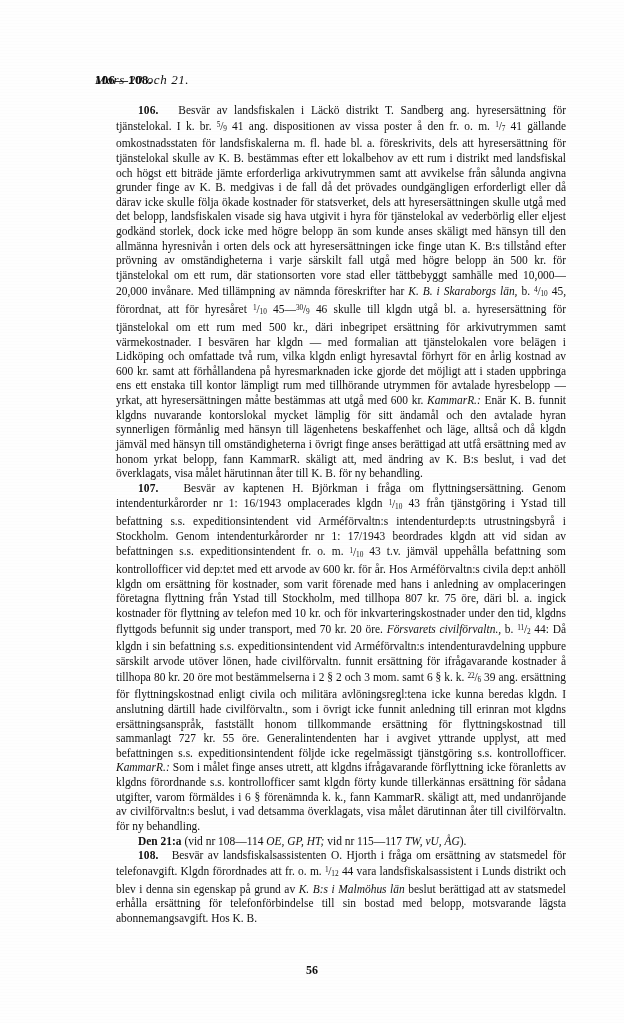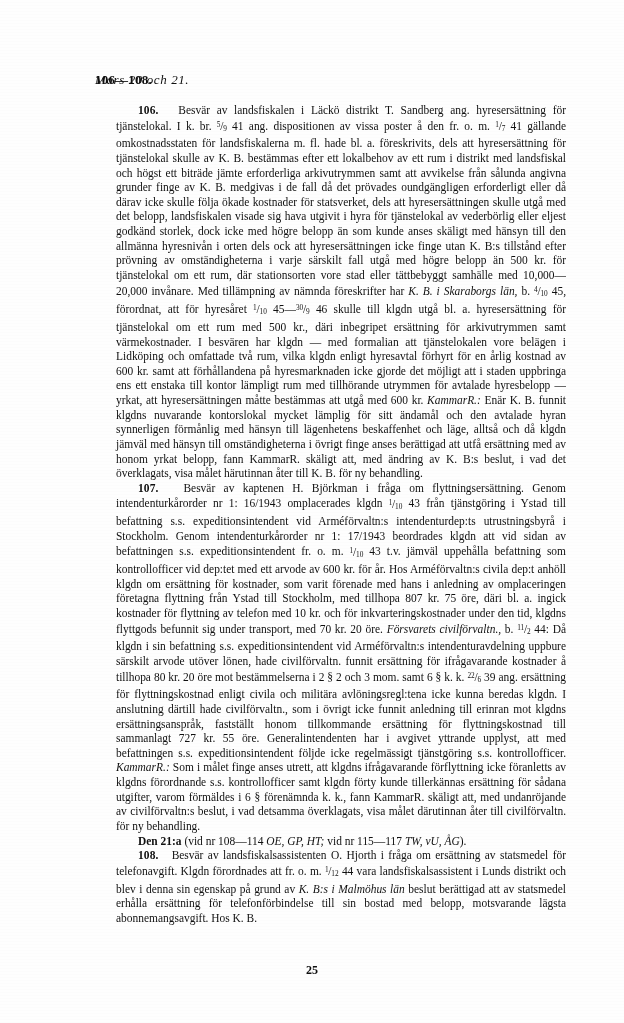--- a/index.html
+++ b/index.html
@@ -135,16 +135,16 @@
     <p class="para"><span class="lead-in"></span><span class="num">106.</span>&nbsp;&nbsp;&nbsp;<span>Besvär av landsfiskalen i Läckö distrikt T. Sandberg ang. hyresersättning för tjänstelokal. I k. br. </span><span class="frac"><span class="n">5</span><span class="s">/</span><span class="d">9</span></span><span> 41 ang. dispositionen av vissa poster å den fr. o. m. </span><span class="frac"><span class="n">1</span><span class="s">/</span><span class="d">7</span></span><span> 41 gällande omkostnadsstaten för landsfiskalerna m. fl. hade bl. a. föreskrivits, dels att hyresersättning för tjänstelokal skulle av K. B. bestämmas efter ett lokalbehov av ett rum i distrikt med landsfiskal och högst ett biträde jämte erforderliga arkivutrymmen samt att avvikelse från sålunda angivna grunder finge av K. B. medgivas i de fall då det prövades oundgängligen erforderligt eller då därav icke skulle följa ökade kostnader för statsverket, dels att hyresersättningen skulle utgå med det belopp, landsfiskalen visade sig hava utgivit i hyra för tjänstelokal av vederbörlig eller eljest godkänd storlek, dock icke med högre belopp än som kunde anses skäligt med hänsyn till den allmänna hyresnivån i orten dels ock att hyresersättningen icke finge utan K. B:s tillstånd efter prövning av omständigheterna i varje särskilt fall utgå med högre belopp än 500 kr. för tjänstelokal om ett rum, där stationsorten vore stad eller tättbebyggt samhälle med 10,000—20,000 invånare. Med tillämpning av nämnda föreskrifter har </span><span class="it">K. B. i Skaraborgs län,</span><span> b. </span><span class="frac"><span class="n">4</span><span class="s">/</span><span class="d">10</span></span><span> 45, förordnat, att för hyresåret </span><span class="frac"><span class="n">1</span><span class="s">/</span><span class="d">10</span></span><span> 45—</span><span class="frac"><span class="n">30</span><span class="s">/</span><span class="d">9</span></span><span> 46 skulle till klgdn utgå bl. a. hyresersättning för tjänstelokal om ett rum med 500 kr., däri inbegripet ersättning för arkivutrymmen samt värmekostnader. I besvären har klgdn — med formalian att tjänstelokalen vore belägen i Lidköping och omfattade två rum, vilka klgdn enligt hyresavtal förhyrt för en årlig kostnad av 600 kr. samt att förhållandena på hyresmarknaden icke gjorde det möjligt att i staden uppbringa ens ett enstaka till kontor lämpligt rum med tillhörande utrymmen för avtalade hyresbelopp — yrkat, att hyresersättningen måtte bestämmas att utgå med 600 kr. </span><span class="it">KammarR.:</span><span> Enär K. B. funnit klgdns nuvarande kontorslokal mycket lämplig för sitt ändamål och den avtalade hyran synnerligen förmånlig med hänsyn till lägenhetens beskaffenhet och läge, alltså och då klgdn jämväl med hänsyn till omständigheterna i övrigt finge anses berättigad att utfå ersättning med av honom yrkat belopp, fann KammarR. skäligt att, med ändring av K. B:s beslut, i vad det överklagats, visa målet härutinnan åter till K. B. för ny behandling.</span></p>
 
     <p class="para"><span class="lead-in"></span><span class="num">107.</span>&nbsp;&nbsp;&nbsp;<span>Besvär av kaptenen H. Björkman i fråga om flyttningsersättning. Genom intendenturkårorder nr 1: 16/1943 omplacerades klgdn </span><span class="frac"><span class="n">1</span><span class="s">/</span><span class="d">10</span></span><span> 43 från tjänstgöring i Ystad till befattning s.s. expeditionsintendent vid Arméförvaltn:s intendenturdep:ts utrustningsbyrå i Stockholm. Genom intendenturkårorder nr 1: 17/1943 beordrades klgdn att vid sidan av befattningen s.s. expeditionsintendent fr. o. m. </span><span class="frac"><span class="n">1</span><span class="s">/</span><span class="d">10</span></span><span> 43 t.v. jämväl uppehålla befattning som kontrollofficer vid dep:tet med ett arvode av 600 kr. för år. Hos Arméförvaltn:s civila dep:t anhöll klgdn om ersättning för kostnader, som varit förenade med hans i anledning av omplaceringen företagna flyttning från Ystad till Stockholm, med tillhopa 807 kr. 75 öre, däri bl. a. ingick kostnader för flyttning av telefon med 10 kr. och för inkvarteringskostnader under den tid, klgdns flyttgods befunnit sig under transport, med 70 kr. 20 öre. </span><span class="it">Försvarets civilförvaltn.,</span><span> b. </span><span class="frac"><span class="n">11</span><span class="s">/</span><span class="d">2</span></span><span> 44: Då klgdn i sin befattning s.s. expeditionsintendent vid Arméförvaltn:s intendenturavdelning uppbure särskilt arvode utöver lönen, hade civilförvaltn. funnit ersättning för ifrågavarande kostnader å tillhopa 80 kr. 20 öre mot bestämmelserna i 2 § 2 och 3 mom. samt 6 § k. k. </span><span class="frac"><span class="n">22</span><span class="s">/</span><span class="d">6</span></span><span> 39 ang. ersättning för flyttningskostnad enligt civila och militära avlöningsregl:tena icke kunna beredas klgdn. I anslutning därtill hade civilförvaltn., som i övrigt icke funnit anledning till erinran mot klgdns ersättningsanspråk, fastställt honom tillkommande ersättning för flyttningskostnad till sammanlagt 727 kr. 55 öre. Generalintendenten har i avgivet yttrande upplyst, att med befattningen s.s. expeditionsintendent följde icke regelmässigt tjänstgöring s.s. kontrollofficer. </span><span class="it">KammarR.:</span><span> Som i målet finge anses utrett, att klgdns ifrågavarande förflyttning icke föranletts av klgdns förordnande s.s. kontrollofficer samt klgdn förty kunde tillerkännas ersättning för sådana utgifter, varom förmäldes i 6 § förenämnda k. k., fann KammarR. skäligt att, med undanröjande av civilförvaltn:s beslut, i vad detsamma överklagats, visa målet därutinnan åter till civilförvaltn. för ny behandling.</span></p>
 
     <p class="para"><span class="lead-in"></span><span class="bd">Den 21:a</span><span> (vid nr 108—114 </span><span class="it">OE, GP, HT;</span><span> vid nr 115—117 </span><span class="it">TW, vU, ÅG</span><span>).</span></p>
 
     <p class="para"><span class="lead-in"></span><span class="num">108.</span>&nbsp;&nbsp;&nbsp;<span>Besvär av landsfiskalsassistenten O. Hjorth i fråga om ersättning av statsmedel för telefonavgift. Klgdn förordnades att fr. o. m. </span><span class="frac"><span class="n">1</span><span class="s">/</span><span class="d">12</span></span><span> 44 vara landsfiskalsassistent i Lunds distrikt och blev i denna sin egenskap på grund av </span><span class="it">K. B:s i Malmöhus län</span><span> beslut berättigad att av statsmedel erhålla ersättning för telefonförbindelse till sin bostad med belopp, motsvarande lägsta abonnemangsavgift. Hos K. B.</span></p>
 
   </div>
 
-  <div class="folio">25</div>
+  <div class="folio">56</div>
 
   <div class="scan-noise"></div>
 </div>
 
 </body></html>

